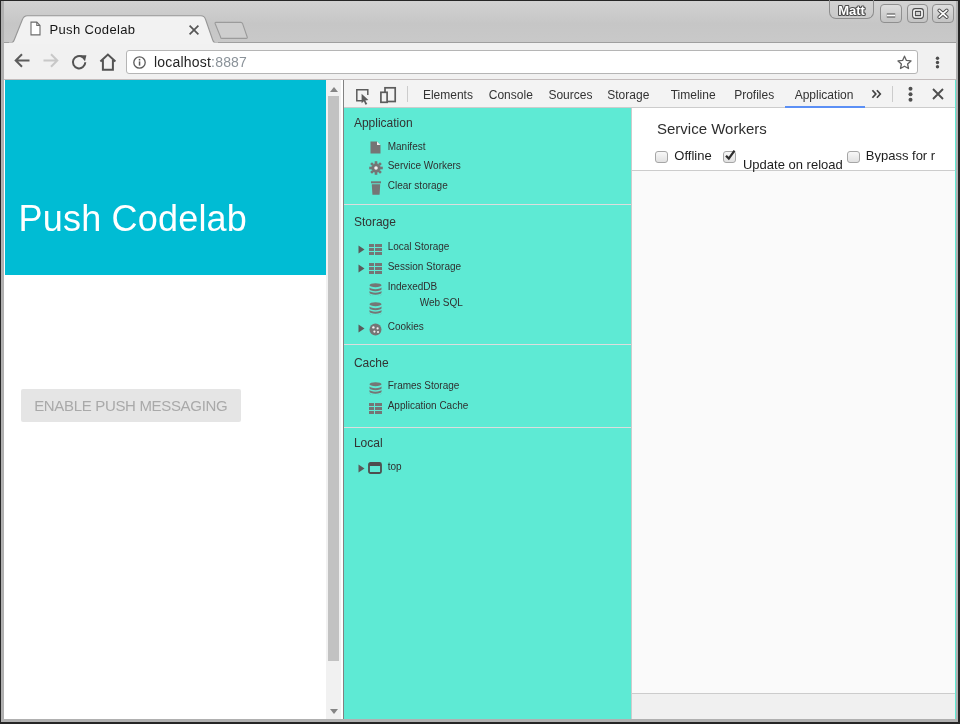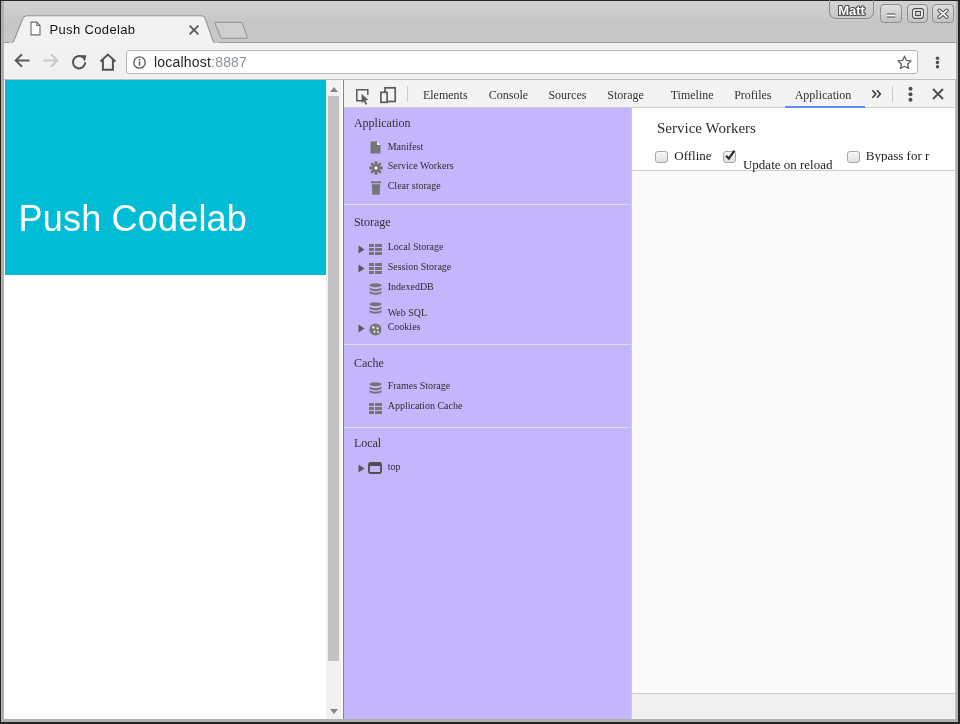--- a/index.html
+++ b/index.html
@@ -18,21 +18,21 @@
   
   #page { position:absolute; left:4px; top:80px; width:339.5px; height:639px; background:#fff; }
   #teal { position:absolute; left:0.5px; top:0.4px; width:322px; height:194.6px; background:#00bcd4; }
   #h1 { position:absolute; left:14.5px; top:121.2px; font-size:36px; line-height:36px; color:#fff; letter-spacing:0.2px; }
   #para { position:absolute; left:17px; top:219.8px; font-size:14.6px; line-height:23.8px; color:#1f1f1f; letter-spacing:-0.2px;}
   #btn { position:absolute; left:17px; top:308.5px; width:219.5px; height:33px; background:#e5e5e5; border-radius:2px;
          color:#a9a9a9; font-size:15px; letter-spacing:-0.33px; text-align:center; line-height:34.5px; }
   #sbar { position:absolute; left:322.4px; top:0px; width:15.1px; height:639px; background:#f1f1f1; }
   #sthumb { position:absolute; left:1.6px; top:16px; width:11px; height:565px; background:#c2c2c2; }
   
-  #devtools { position:absolute; left:343.4px; top:80px; width:612.6px; height:639px; background:#c4b5fd; border-left:1.5px solid #828282;font-family:Liberation Serif, serif; }
+  #devtools { position:absolute; left:343.4px; top:80px; width:612.6px; height:639px; background:#5eead4; border-left:1.5px solid #828282; }
   #dtoolbar { position:absolute; left:0px; top:0px; width:611.1px; height:28px; background:#f3f3f3; border-bottom:1px solid #ccc; }
   .dtab { position:absolute; top:8.5px; font-size:12px; line-height:12px; color:#333; }
   #appunderline { position:absolute; left:440.7px; top:26px; width:80px; height:2px; background:#5b8ff5; }
   #sidebar-sep { position:absolute; left:286.3px; top:28px; width:1px; height:611px; background:#ccc; }
   .sideheader { position:absolute; left:9.5px; font-size:12px; line-height:12px; color:#333; }
   .sideitem { position:absolute; left:43.3px; font-size:10px; line-height:12px; color:#303030; }
   .sidesep { position:absolute; left:0; width:286.3px; height:1px; background:#ddd; }
   
   #rpane { position:absolute; left:287.3px; top:28px; width:323.8px; height:611px; background:#fafafa; }
   #rpanehead { position:absolute; left:287.3px; top:28px; width:323.8px; height:62.8px; background:#fff; border-bottom:1px solid #ccc; }
@@ -111,20 +111,21 @@
 </svg>
 <svg class="abs" style="left:933px;top:54px" width="9" height="17" viewBox="0 0 9 17">
   <circle cx="4.5" cy="4.3" r="1.7" fill="#4d4d4d"></circle>
   <circle cx="4.5" cy="8.5" r="1.7" fill="#4d4d4d"></circle>
   <circle cx="4.5" cy="12.8" r="1.7" fill="#4d4d4d"></circle>
 </svg>
 
 <div id="page">
   <div id="teal"></div>
   <div id="h1">Push Codelab</div>
+  <div id="btn">ENABLE PUSH MESSAGING</div>
   <div id="sbar">
     <svg class="abs" style="left:3.7px;top:6.7px" width="8" height="5" viewBox="0 0 8 5">
         <path d="M 4 0 L 8 5 L 0 5 Z" fill="#858585"></path>
       </svg>
     <div id="sthumb"></div>
     <svg class="abs" style="left:3.7px;top:628.5px" width="8" height="5" viewBox="0 0 8 5">
         <path d="M 4 5 L 8 0 L 0 0 Z" fill="#858585"></path>
       </svg>
   </div>
 </div>
@@ -232,21 +233,21 @@
   </svg>
   <div class="sideitem" style="top:201px;">IndexedDB</div>
   <svg class="icon" style="left:25px;top:222.4px" width="13" height="13" viewBox="0 0 13 13">
     <g fill="#757575">
       <ellipse cx="6.5" cy="2.2" rx="6" ry="2"></ellipse>
       <path d="M 0.5 4.2 A 6 2 0 0 0 12.5 4.2 L 12.5 6.2 A 6 2 0 0 1 0.5 6.2 Z"></path>
       <path d="M 0.5 7.7 A 6 2 0 0 0 12.5 7.7 L 12.5 9.7 A 6 2 0 0 1 0.5 9.7 Z"></path>
       <path d="M 0.5 11 A 6 2 0 0 0 12.5 11 L 12.5 11.2 A 6 2 0 0 1 0.5 11.2 Z"></path>
     </g>
   </svg>
-  <div class="sideitem" style="top:227px;">Web SQL</div>
+  <div class="sideitem" style="top:217px;margin-left:32px;">Web SQL</div>
   <svg class="icon" style="left:13.5px;top:244px" width="7" height="9" viewBox="0 0 7 9">
       <path d="M 0.5 0.5 L 6.5 4.5 L 0.5 8.5 Z" fill="#5a5a5a"></path>
     </svg>
   <svg class="icon" style="left:25px;top:243px" width="13" height="13" viewBox="0 0 13 13">
     <circle cx="6.5" cy="6.5" r="6" fill="#757575"></circle>
     <circle cx="4.4" cy="4.4" r="1.2" fill="#f3f3f3"></circle>
     <circle cx="8.6" cy="5.4" r="1.1" fill="#f3f3f3"></circle>
     <circle cx="5.4" cy="8.6" r="1.1" fill="#f3f3f3"></circle>
     <circle cx="9" cy="9" r="1" fill="#f3f3f3"></circle>
   </svg>

